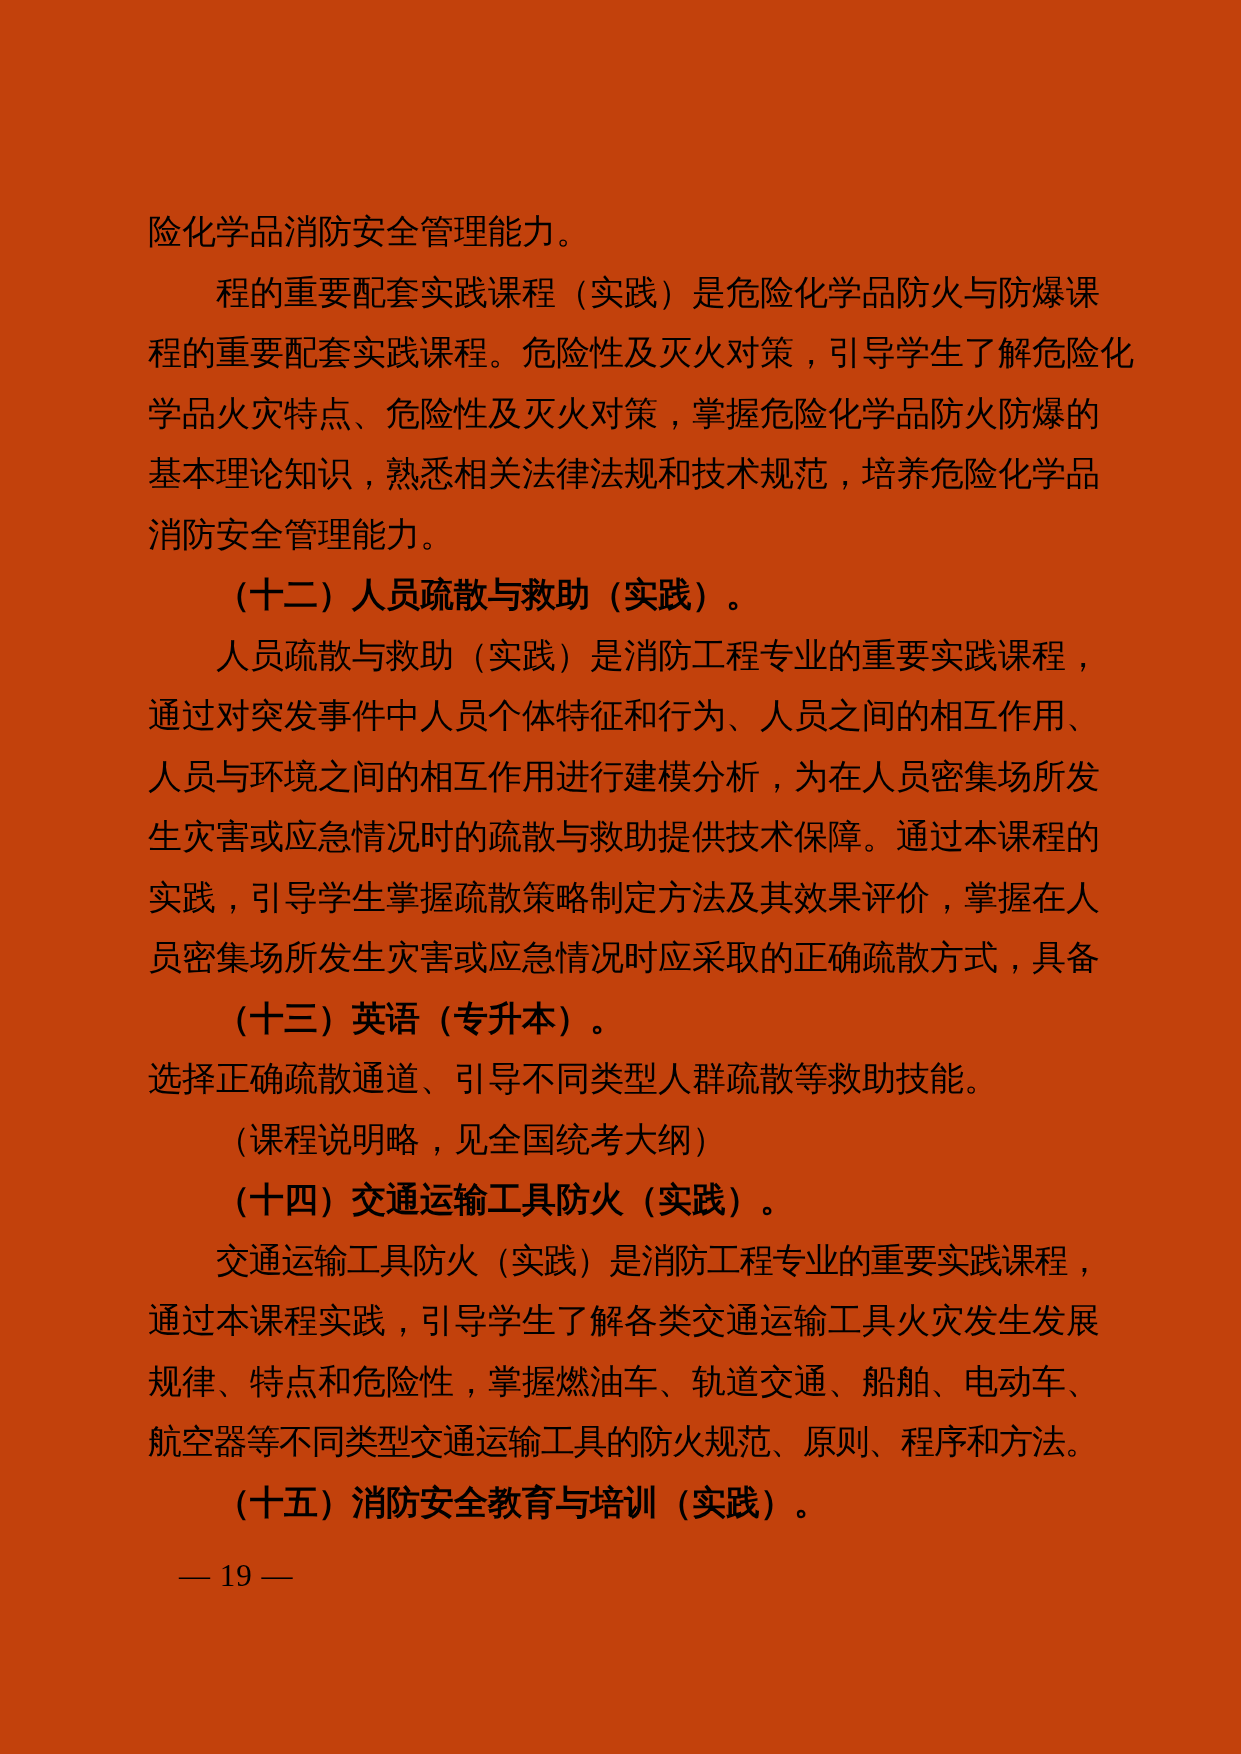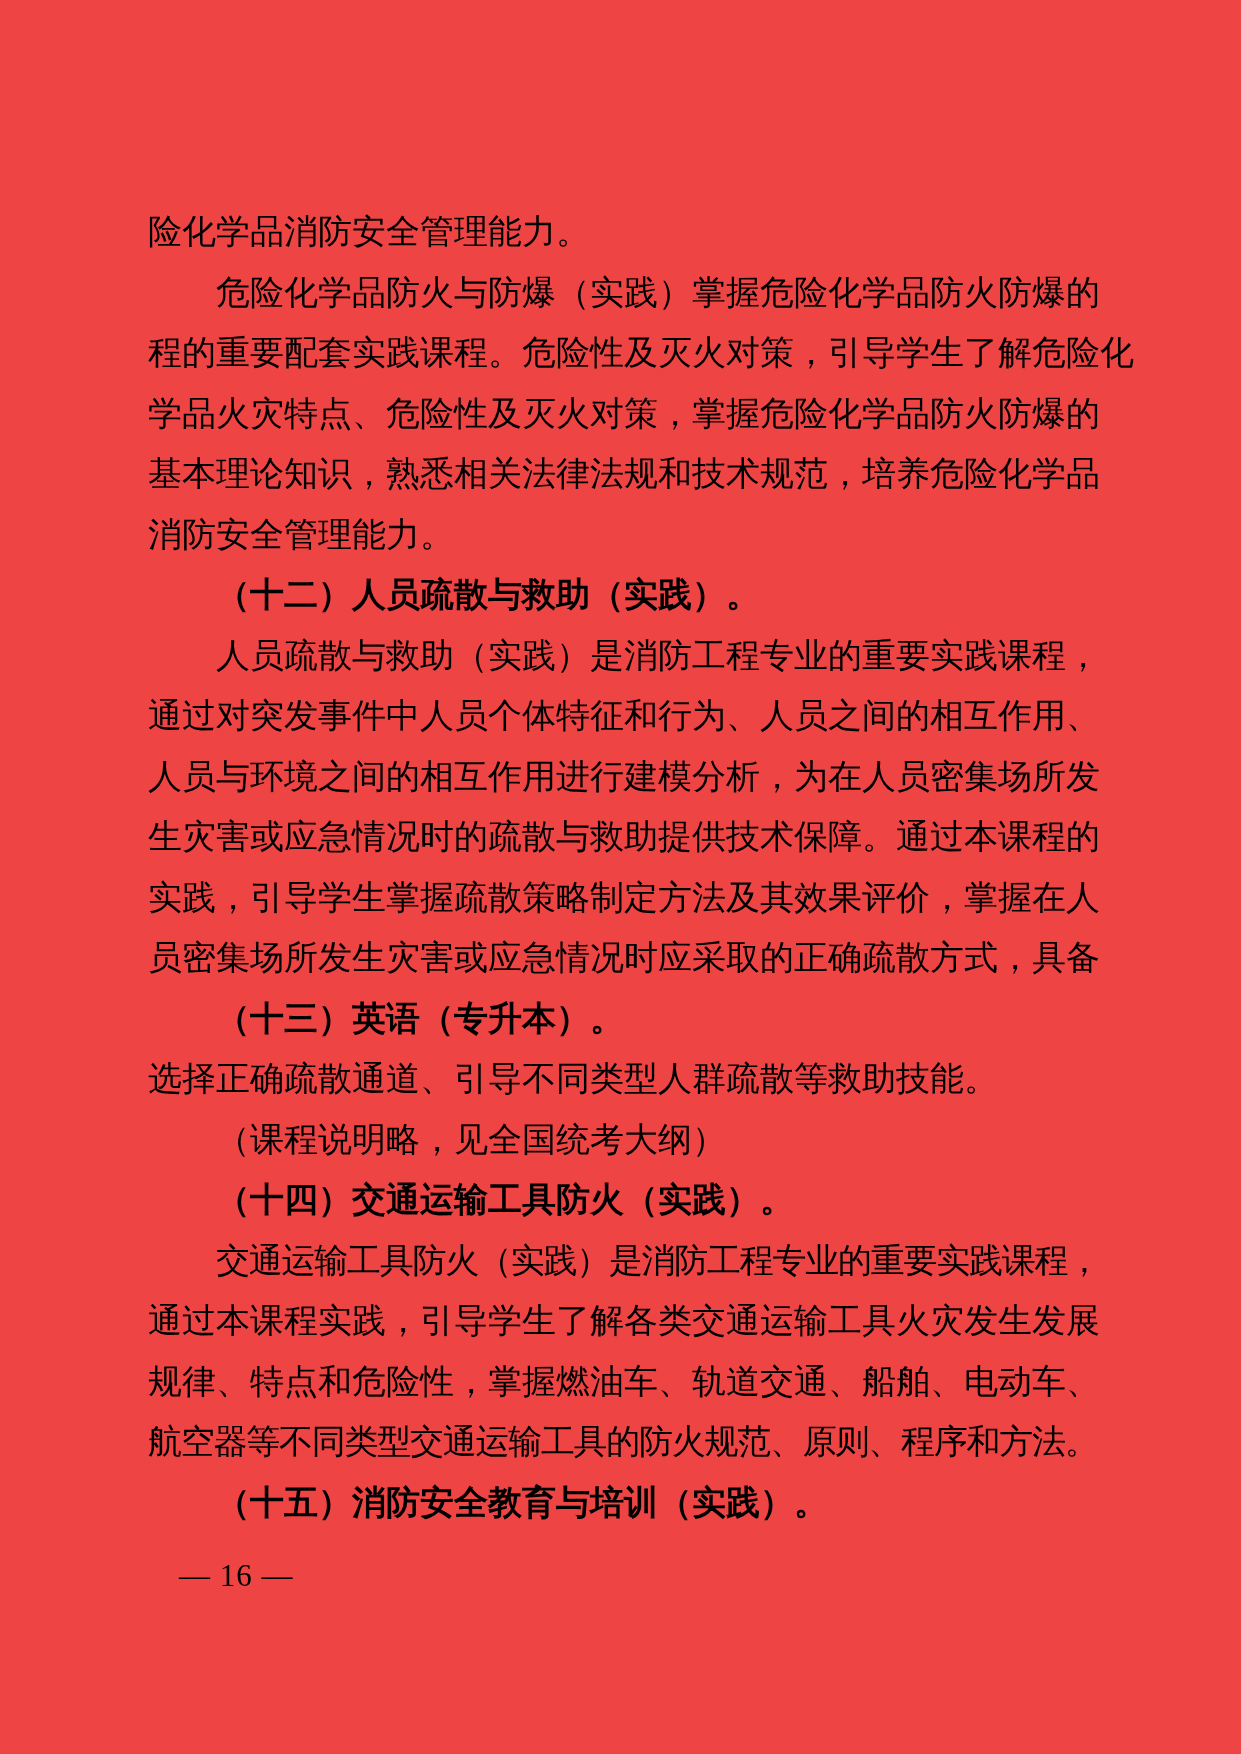--- a/index.html
+++ b/index.html
@@ -4,21 +4,21 @@
 <style>
   html, body {
     margin: 0;
     padding: 0;
     background: #ffffff;
   }
   .page {
     position: relative;
     width: 1241px;
     height: 1754px;
-    background: #ef4444;
+    background: #c2410c;
     overflow: hidden;
     color: #000000;
     font-family: "Liberation Serif", serif;
   }
   .text-block {
     position: absolute;
     left: 148px;
     top: 202px;
     width: 952px;
   }
@@ -48,21 +48,21 @@
     color: #000000;
     white-space: nowrap;
   }
 </style>
 </head>
 <body>
 
 <div class="page">
   <main class="text-block">
     <p class="ln">险化学品消防安全管理能力。</p>
-    <p class="ln ind">危险化学品防火与防爆（实践）掌握危险化学品防火防爆的</p>
+    <p class="ln ind">程的重要配套实践课程（实践）是危险化学品防火与防爆课</p>
     <p class="ln">程的重要配套实践课程。危险性及灭火对策，引导学生了解危险化</p>
     <p class="ln">学品火灾特点、危险性及灭火对策，掌握危险化学品防火防爆的</p>
     <p class="ln">基本理论知识，熟悉相关法律法规和技术规范，培养危险化学品</p>
     <p class="ln">消防安全管理能力。</p>
     <p class="ln ind hd">（十二）人员疏散与救助（实践）。</p>
     <p class="ln ind">人员疏散与救助（实践）是消防工程专业的重要实践课程，</p>
     <p class="ln">通过对突发事件中人员个体特征和行为、人员之间的相互作用、</p>
     <p class="ln">人员与环境之间的相互作用进行建模分析，为在人员密集场所发</p>
     <p class="ln">生灾害或应急情况时的疏散与救助提供技术保障。通过本课程的</p>
     <p class="ln">实践，引导学生掌握疏散策略制定方法及其效果评价，掌握在人</p>
@@ -70,14 +70,14 @@
     <p class="ln ind hd">（十三）英语（专升本）。</p>
     <p class="ln">选择正确疏散通道、引导不同类型人群疏散等救助技能。</p>
     <p class="ln ind">（课程说明略，见全国统考大纲）</p>
     <p class="ln ind hd">（十四）交通运输工具防火（实践）。</p>
     <p class="ln ind sq">交通运输工具防火（实践）是消防工程专业的重要实践课程，</p>
     <p class="ln">通过本课程实践，引导学生了解各类交通运输工具火灾发生发展</p>
     <p class="ln">规律、特点和危险性，掌握燃油车、轨道交通、船舶、电动车、</p>
     <p class="ln sq">航空器等不同类型交通运输工具的防火规范、原则、程序和方法。</p>
     <p class="ln ind hd">（十五）消防安全教育与培训（实践）。</p>
   </main>
-  <footer class="page-number">— 16 —</footer>
+  <footer class="page-number">— 19 —</footer>
 </div>
 
 </body></html>

